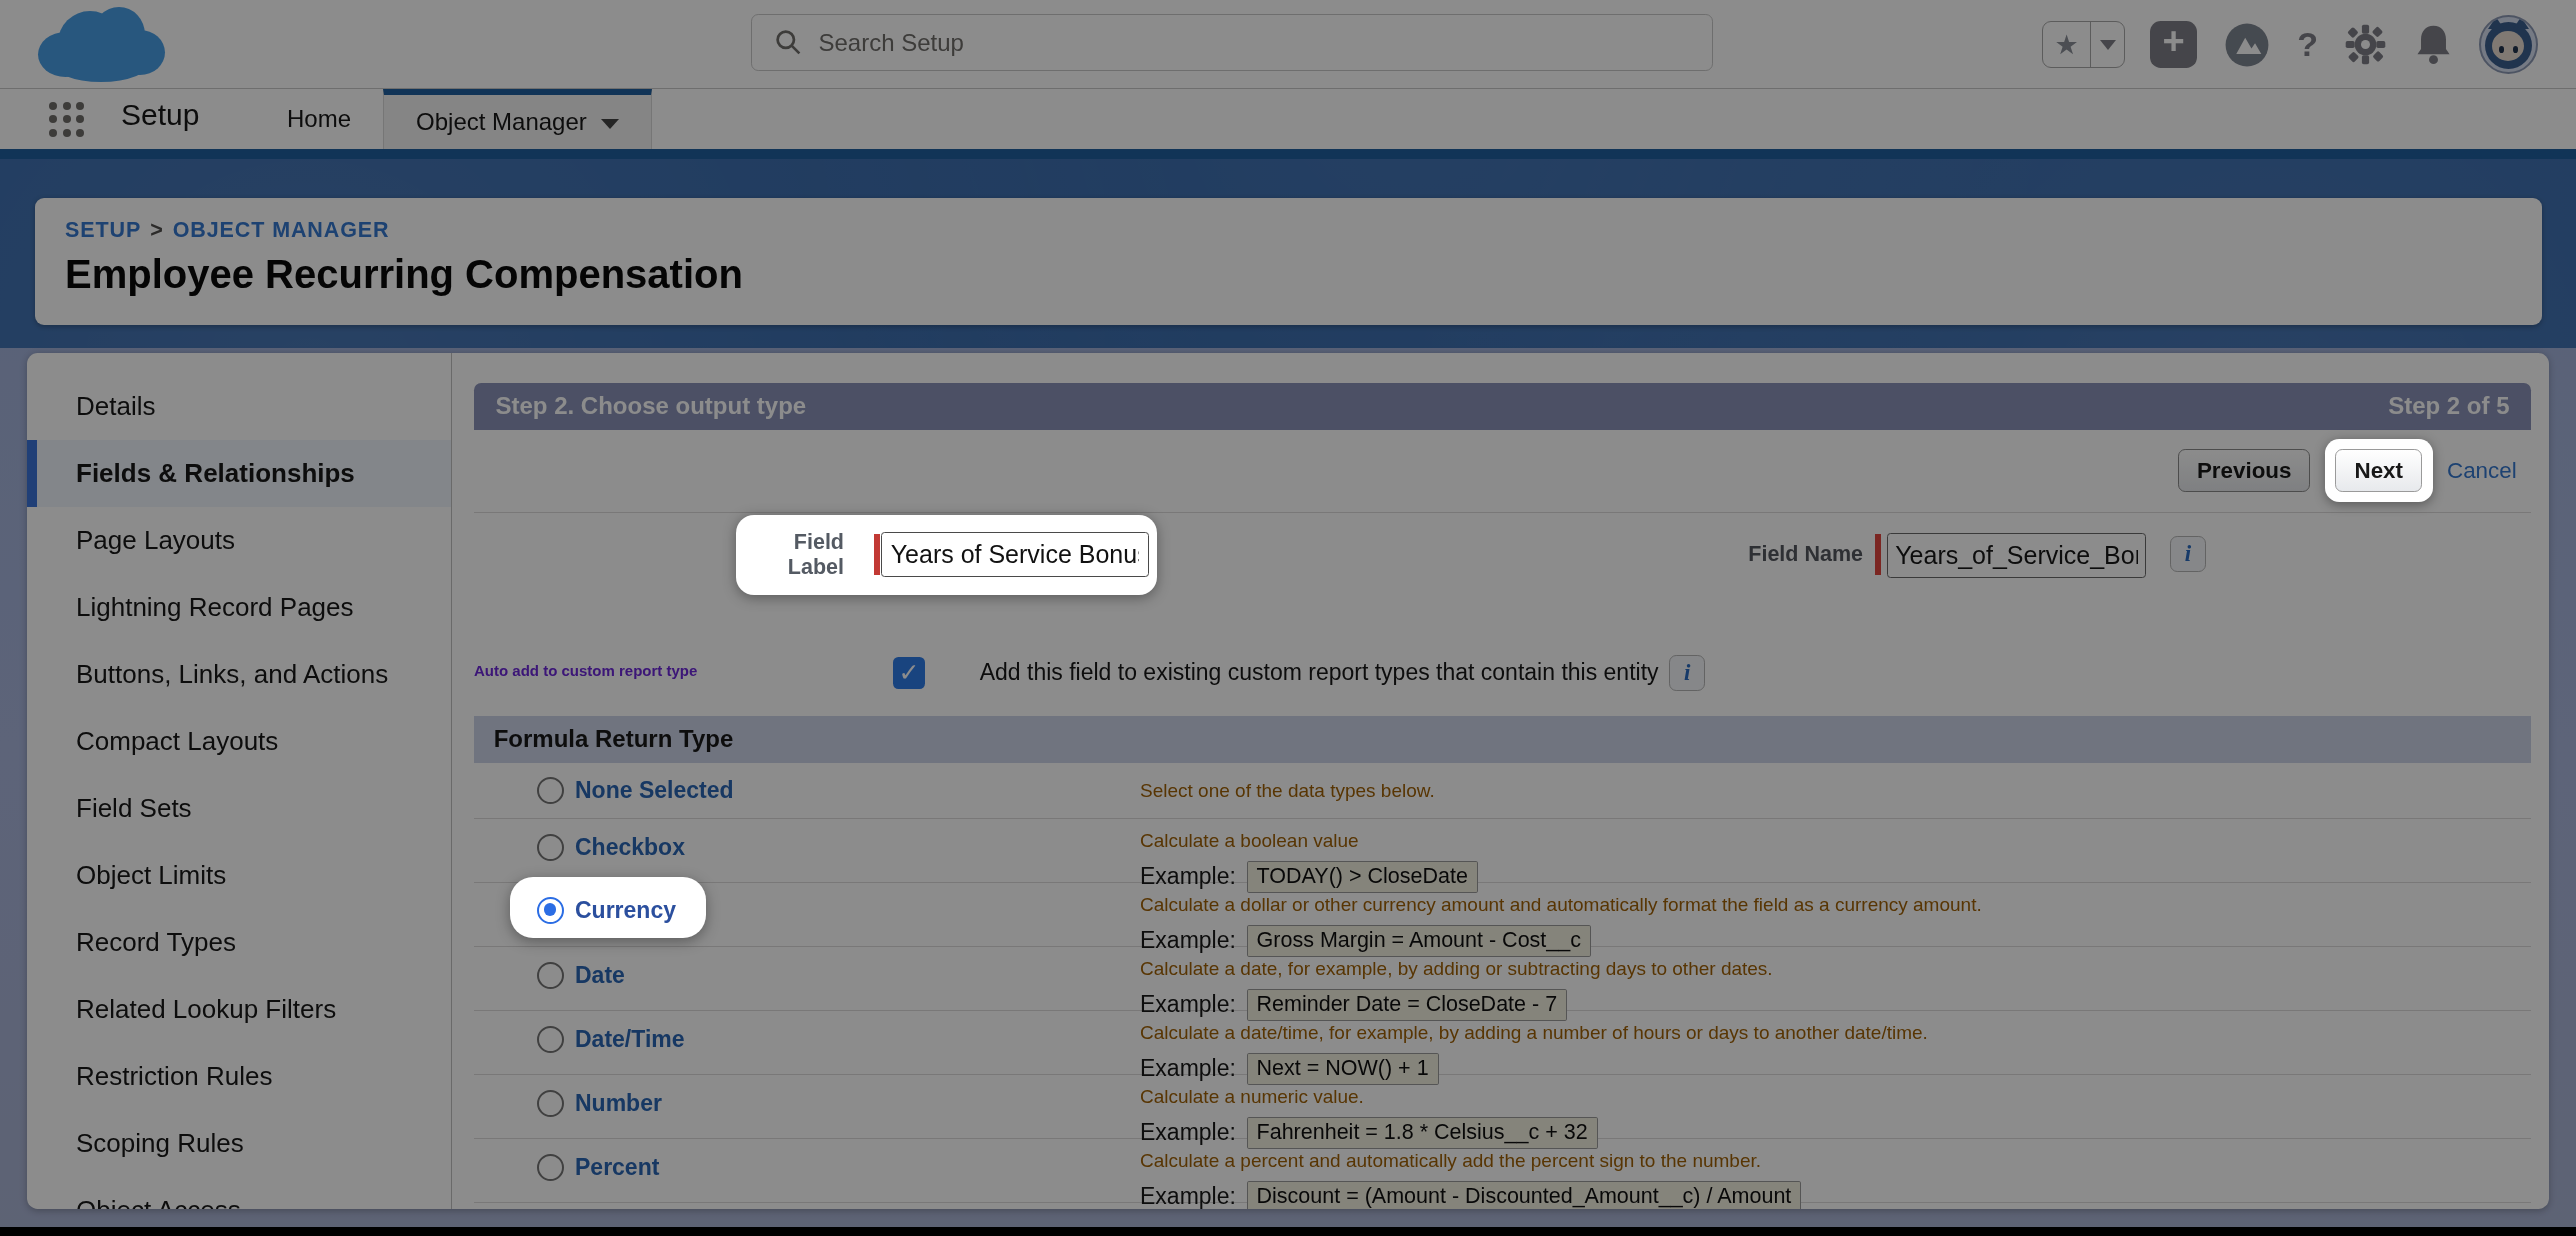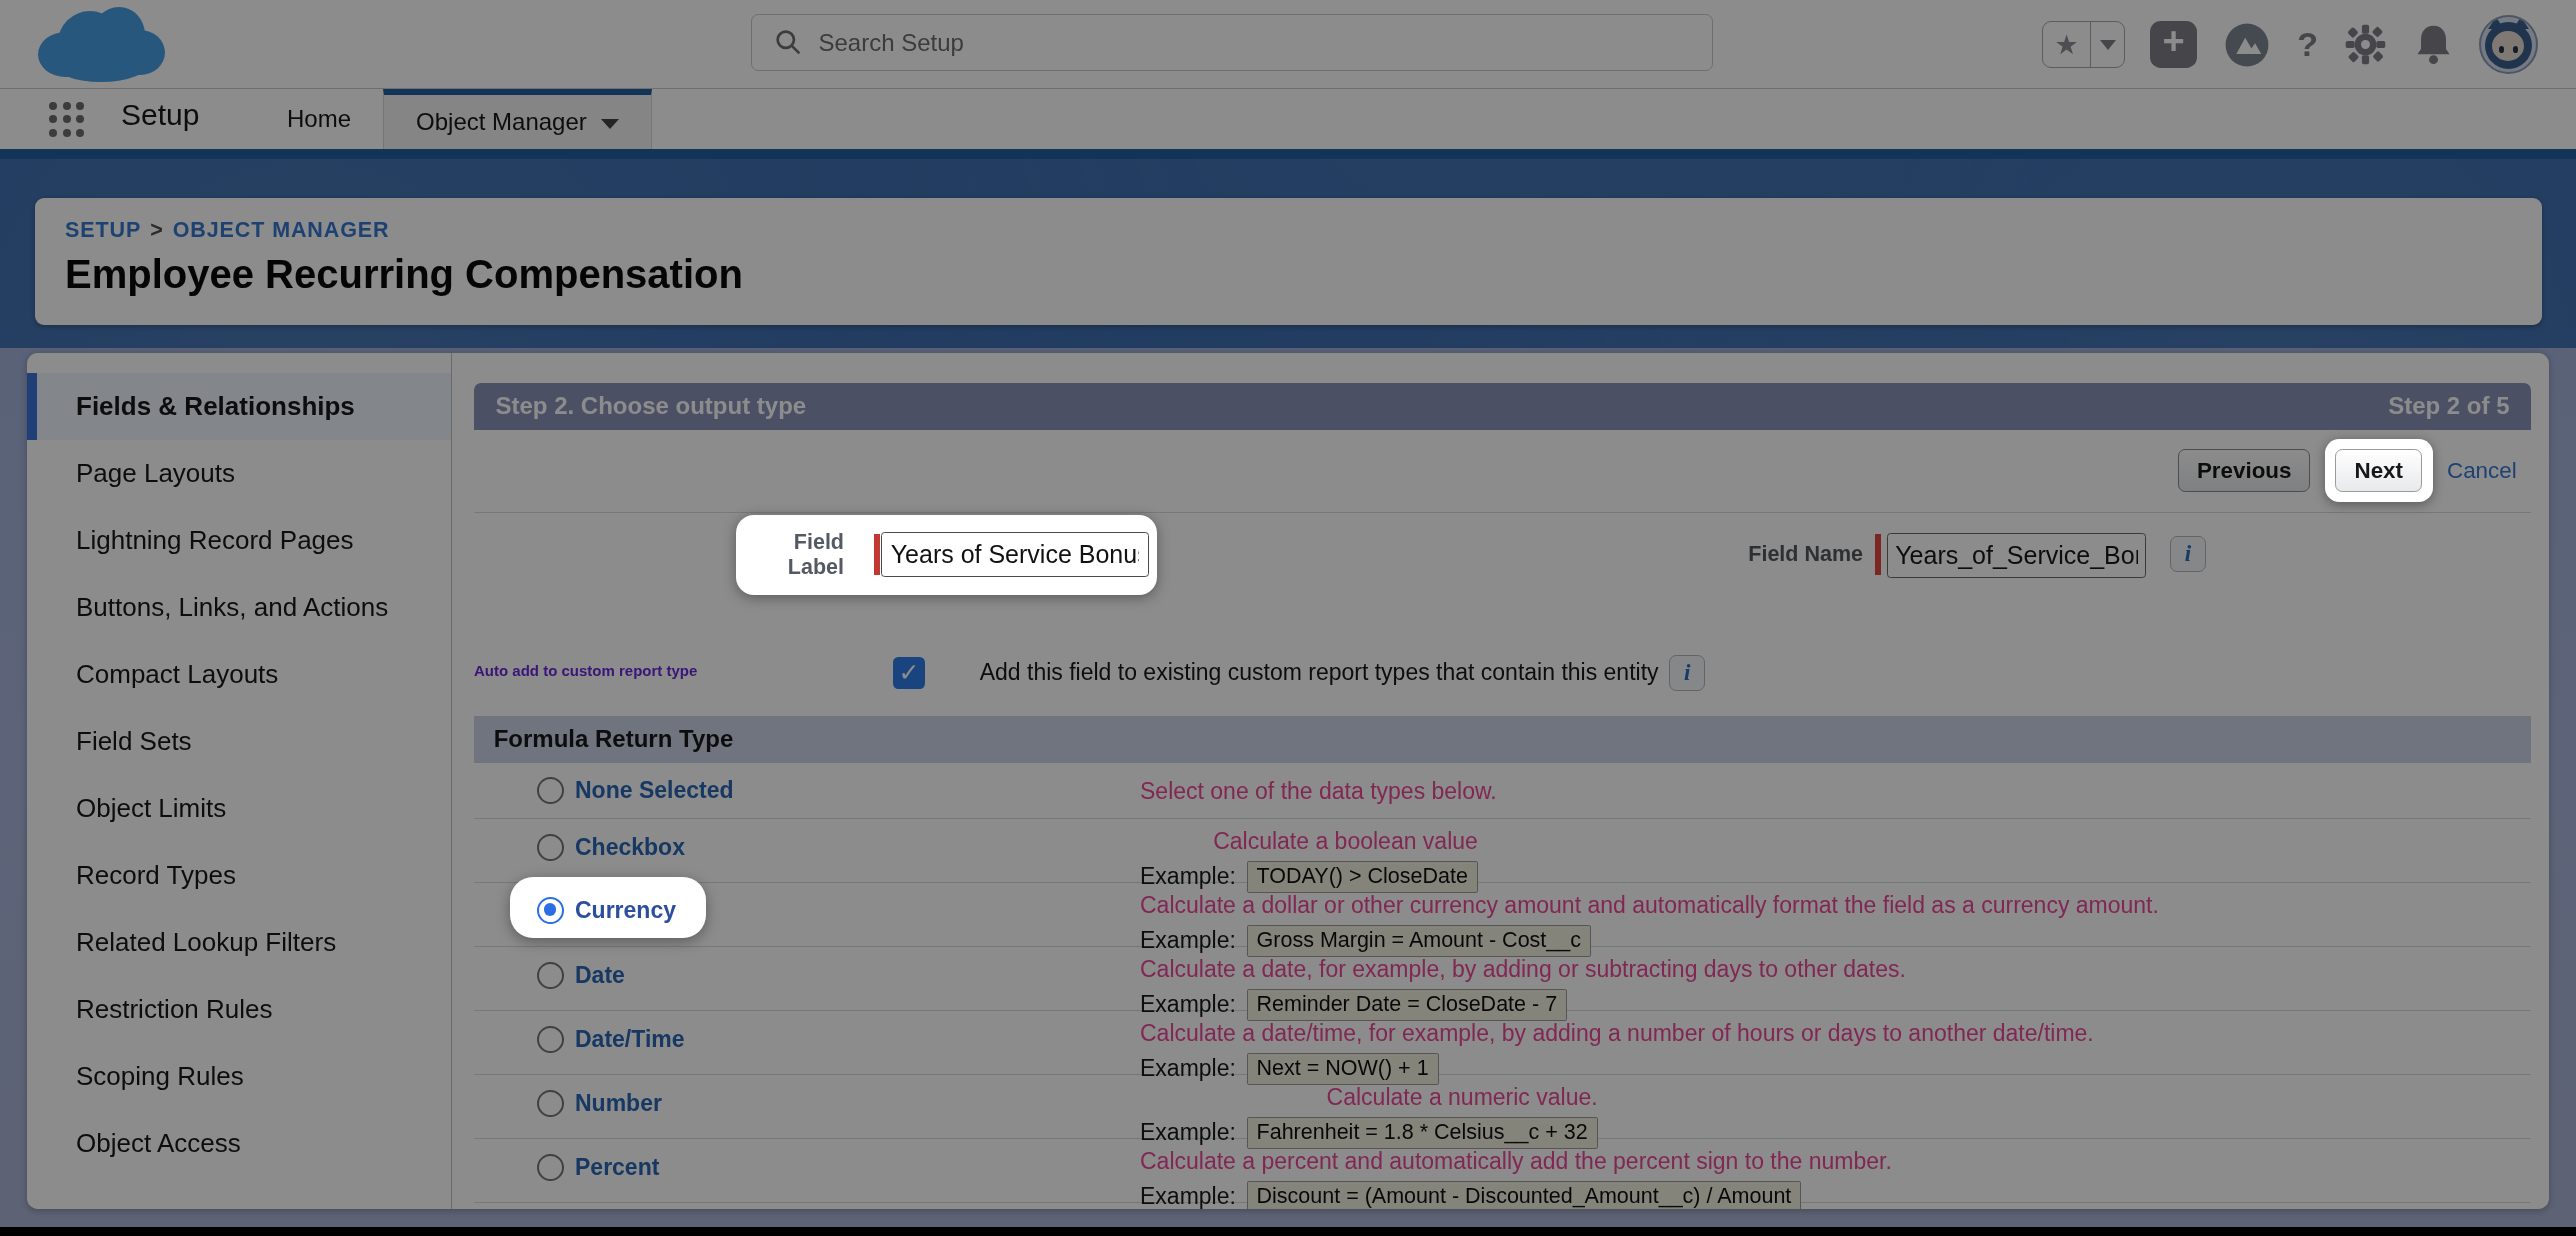--- a/index.html
+++ b/index.html
@@ -131,21 +131,21 @@
   .radio { width:27px; height:27px; border:2.7px solid #757575; border-radius:50%; background:#fff; cursor:pointer; }
   .tlabel { font-size:23px; font-weight:bold; color:#2a66b4; cursor:pointer; }
   .type-row.hl .type-left { left:36px; top:-5.4px; height:auto; background:#fff; border-radius:23px;
         padding:19.7px 30px 14.3px 27px; z-index:60; box-shadow:0 3.6px 14.3px rgba(0,0,0,.35); }
   .type-row.hl .radio { border-color:#2b6de4; position:relative; }
   .type-row.hl .radio::after { content:""; position:absolute; left:4.5px; top:4.5px; width:12.5px; height:12.5px;
         border-radius:50%; background:#2b6de4; }
   .type-row.hl .tlabel { color:#2b4f9e; }
   .tdesc { position:absolute; left:666px; top:7.2px; }
   .type-row.first .tdesc { top:14.3px; }
-  .tdesc .d1 { font-size:23px; color:#ec4899; line-height:30px;text-align:right; }
+  .tdesc .d1 { font-size:19px; color:#a16207; line-height:30px; }
   .exline { display:flex; align-items:center; gap:10.7px; margin-top:5px; }
   .exprefix { font-size:23px; color:#181818; }
   .exbox { font-size:21.5px; color:#101010; background:#f2f0e1; border:1.8px solid #9b9b9b;
            padding:2.7px 9px; border-radius:1.8px; }
 
   
   .dim { position:absolute; inset:0; background:rgba(0,0,0,0.45); z-index:50; pointer-events:none; }
   .bottom-edge { position:absolute; left:0; bottom:0; width:100%; height:9px; background:#000; z-index:80; }
 
   svg { display:block; }
@@ -247,20 +247,23 @@
     <div class="crumb-card">
       <div class="crumbs">
         <span>SETUP</span><span class="sep">&gt;</span><span>OBJECT MANAGER</span>
       </div>
       <div class="page-title">Employee Recurring Compensation</div>
     </div>
   </div>
 
   <div class="main-card">
     <div class="sidebar" id="sidebar-list">
+        <div class="side-item">
+          <span>Details</span>
+        </div>
         <div class="side-item selected">
           <span>Fields &amp; Relationships</span>
         </div>
         <div class="side-item">
           <span>Page Layouts</span>
         </div>
         <div class="side-item">
           <span>Lightning Record Pages</span>
         </div>
         <div class="side-item">

